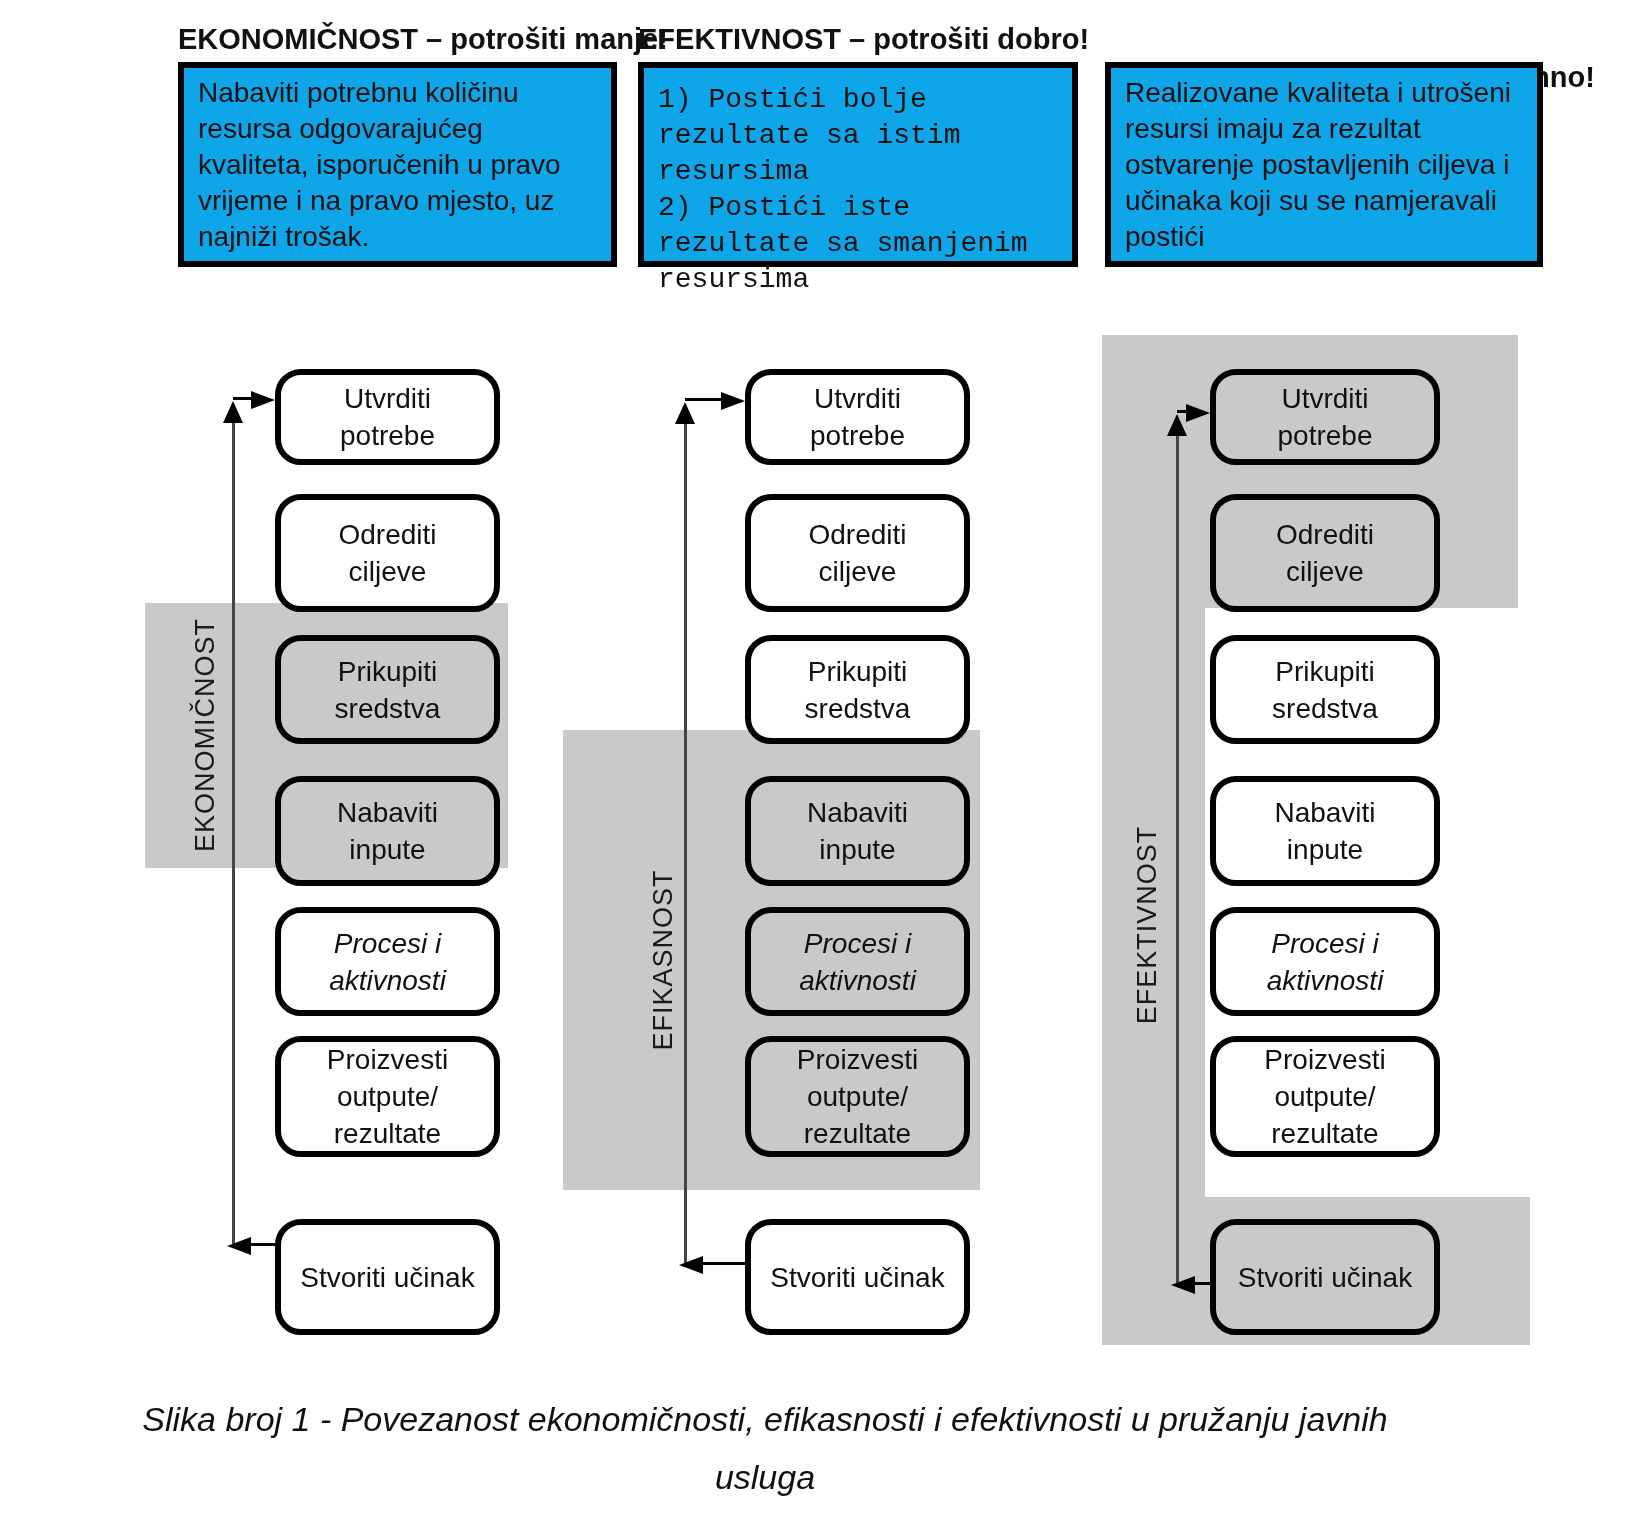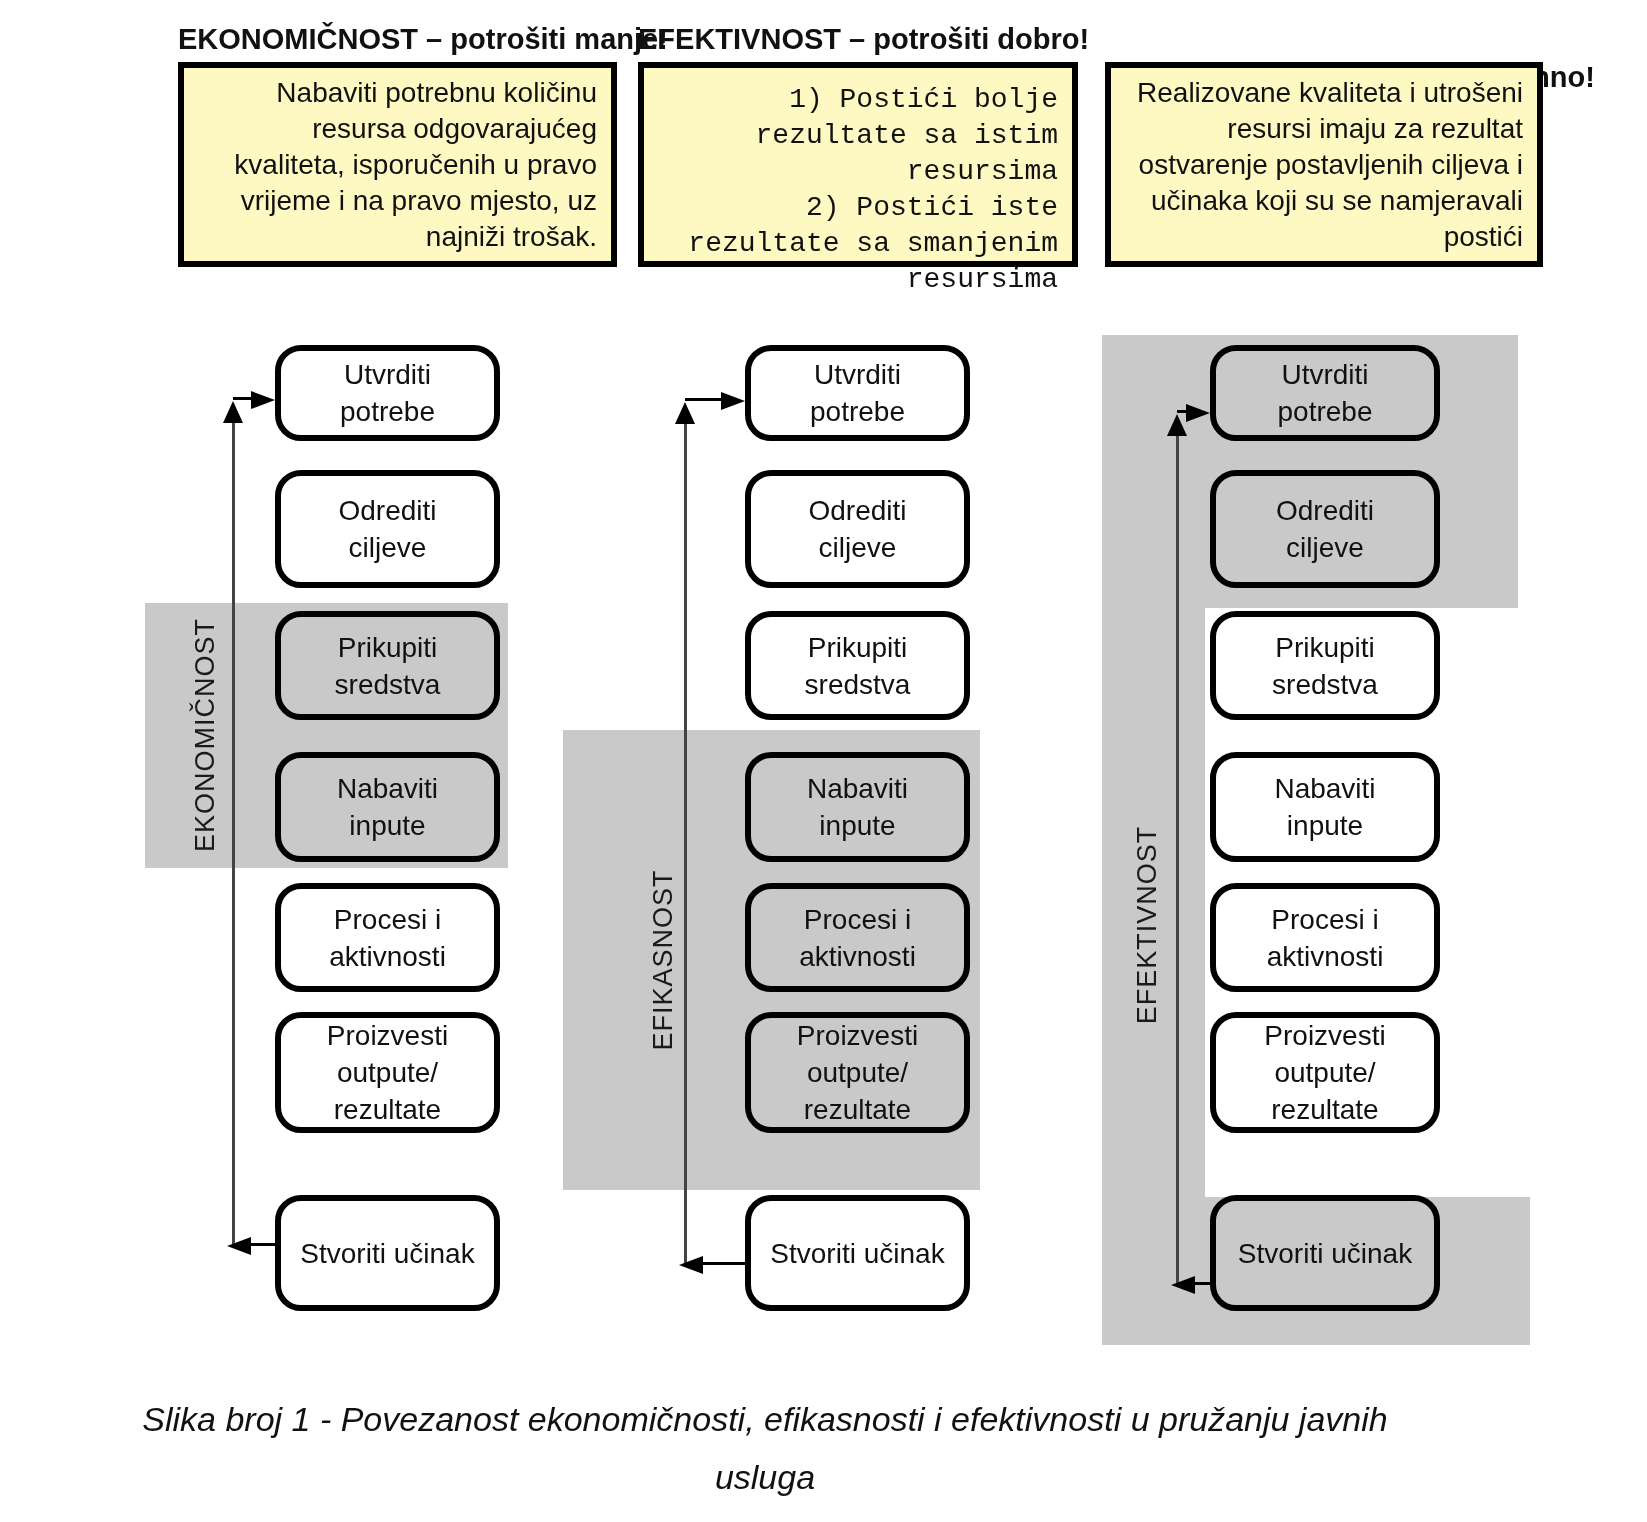--- a/index.html
+++ b/index.html
@@ -16,23 +16,23 @@
     position:absolute;top:22px;height:36px;
     text-align:center;font-weight:bold;font-size:29px;line-height:34px;
     white-space:nowrap;
   }
   .t0{left:178px;width:439px;}
   .t1{left:638px;width:440px;}
   .t2{left:1105px;width:438px;margin-top:38px;}
   
   .header-box{
     position:absolute;top:62px;height:205px;box-sizing:border-box;
-    border:6px solid #000;background:#fef9c3;
+    border:6px solid #000;background:#0ea5e9;
     display:flex;align-items:center;justify-content:center;
-    text-align:right;font-size:28px;line-height:36px;
+    text-align:left;font-size:28px;line-height:36px;
     padding:12px 14px;white-space:pre-line;
   }
   .h0{left:178px;width:439px;}
   .h1{left:638px;width:440px;align-items:flex-start;padding-top:14px;font-family:Liberation Mono, monospace;}
   .h2{left:1105px;width:438px;}
   
   .gray{position:absolute;background:#c9c9c9;}
   .g0 {left:145px;top:603px;width:363px;height:265px;}
   .g1 {left:563px;top:730px;width:417px;height:460px;}
   .g2a{left:1102px;top:335px;width:103px;height:1010px;}
@@ -75,30 +75,31 @@
   .a2ar{left:1186px;top:404px;}
   .a2hb{left:1193px;top:1282px;width:17px;}
   .a2al{left:1171px;top:1276px;}
   
   .step{
     position:absolute;width:225px;box-sizing:border-box;
     border:6px solid #000;border-radius:26px;background:#fff;
     display:flex;align-items:center;justify-content:center;
     text-align:center;font-size:28px;line-height:37px;
     padding:2px 18px;
+    margin-top:24px;
   }
   .step.shaded{background:#c9c9c9;}
   .c0{left:275px;}
   .c1{left:745px;}
   .c2{left:1210px;width:230px;}
   .r0{top:345px;height:96px;}
   .r1{top:470px;height:118px;}
   .r2{top:611px;height:109px;}
   .r3{top:752px;height:110px;}
-  .r4{top:883px;height:109px;}
+  .r4{top:883px;height:109px;font-style:italic;}
   .r5{top:1012px;height:121px;}
   .r6{top:1195px;height:116px;}
   
   .caption{
     position:absolute;left:0;top:1390px;width:1530px;
     text-align:center;font-style:italic;font-size:34px;line-height:58px;
     white-space:pre-line;color:#111;
   }
 </style>
 </head>

